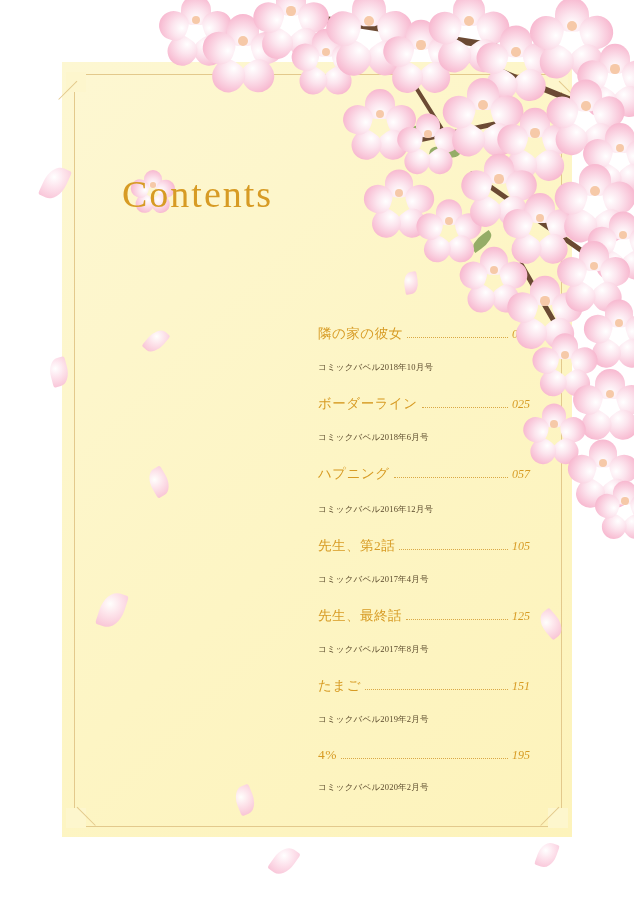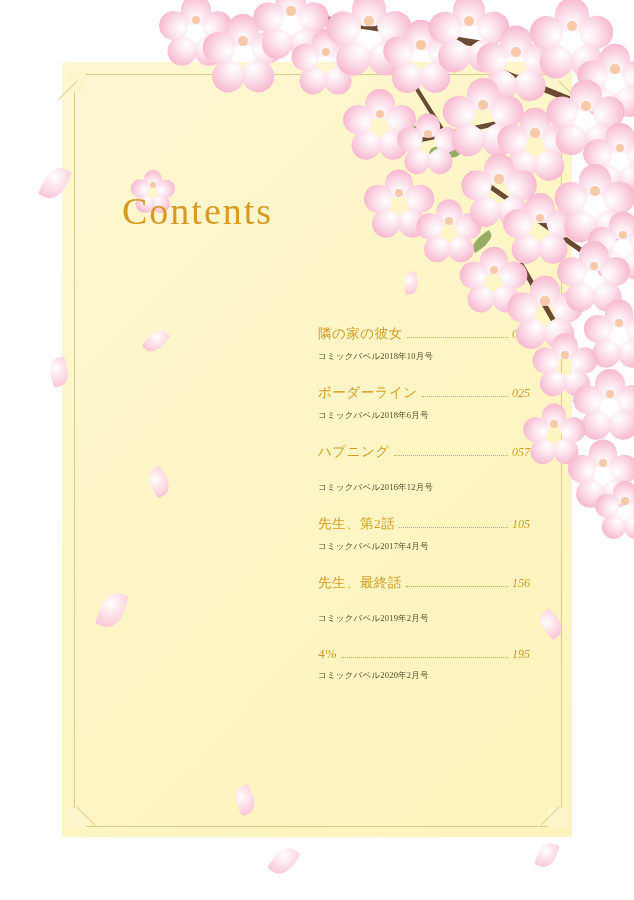--- a/index.html
+++ b/index.html
@@ -72,21 +72,20 @@
   .contents-title {
     position: absolute;
     left: 122px;
     top: 172px;
     font-size: 38px;
     letter-spacing: 2px;
     color: #d79b24;
     font-family: "Liberation Serif", serif;
     font-weight: normal;
     white-space: nowrap;
-    margin-top: 17px;
   }
   .title-flower {
     position: absolute;
     left: 136px;
     top: 168px;
     width: 34px;
     height: 34px;
   }
 
   
@@ -119,21 +118,21 @@
     height: 1px;
   }
   .toc-page {
     color: #d79b24;
     font-size: 12px;
     font-style: italic;
     font-family: "Liberation Serif", serif;
     white-space: nowrap;
   }
   .toc-sub {
-    margin-top: 8px;
+    margin-top: 19px;
     color: #5b4a2c;
     font-size: 8.5px;
     letter-spacing: 0.2px;
     font-family: "Liberation Serif", serif;
   }
 
   
   .sakura-layer {
     position: absolute;
     left: 0; top: 0;
@@ -250,25 +249,31 @@
         <span class="toc-dots"></span>
         <span class="toc-page">105</span>
       </div>
       <div class="toc-sub">コミックバベル2017年4月号</div>
     </div>
 
     <div class="toc-entry">
       <div class="toc-line">
         <span class="toc-title">先生、最終話</span>
         <span class="toc-dots"></span>
-        <span class="toc-page">156</span>
-      </div>
-    </div>
-
-    <div class="toc-entry">
+        <span class="toc-page">125</span>
+      </div>
+      <div class="toc-sub">コミックバベル2017年8月号</div>
+    </div>
+
+    <div class="toc-entry">
+      <div class="toc-line">
+        <span class="toc-title">たまご</span>
+        <span class="toc-dots"></span>
+        <span class="toc-page">151</span>
+      </div>
       <div class="toc-sub">コミックバベル2019年2月号</div>
     </div>
 
 
     <div class="toc-entry">
       <div class="toc-line">
         <span class="toc-title">4%</span>
         <span class="toc-dots"></span>
         <span class="toc-page">195</span>
       </div>

